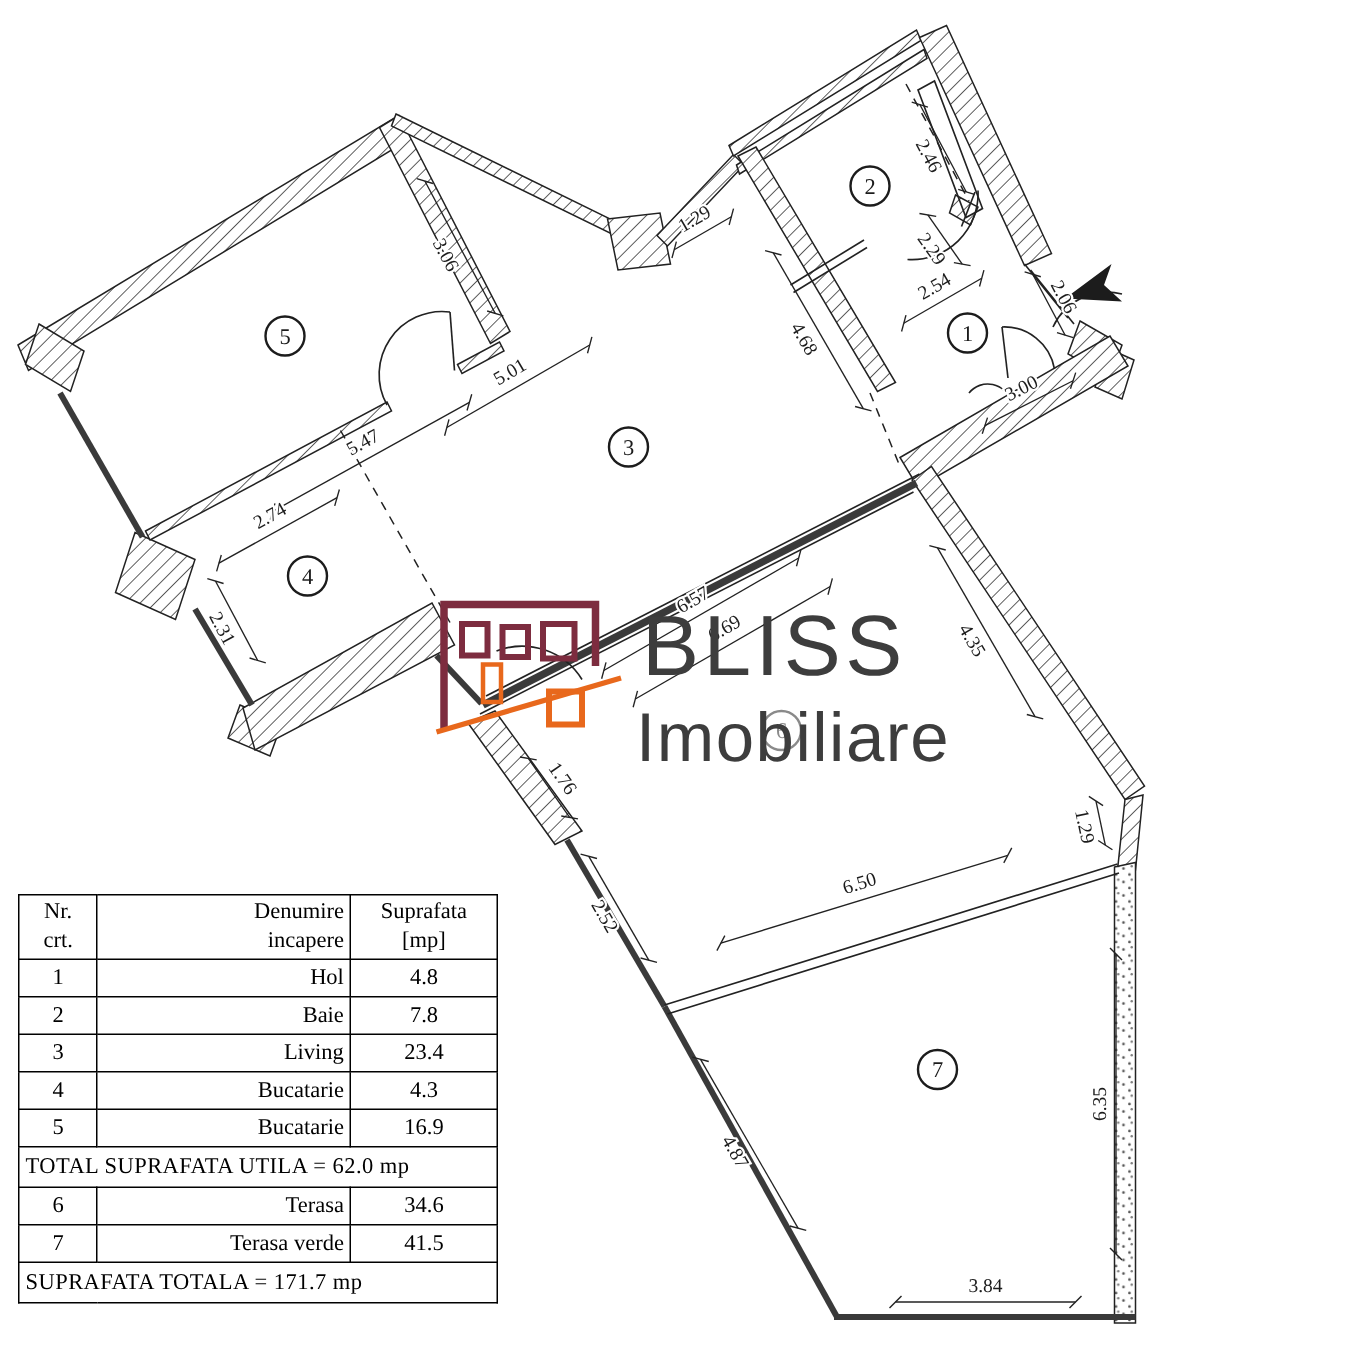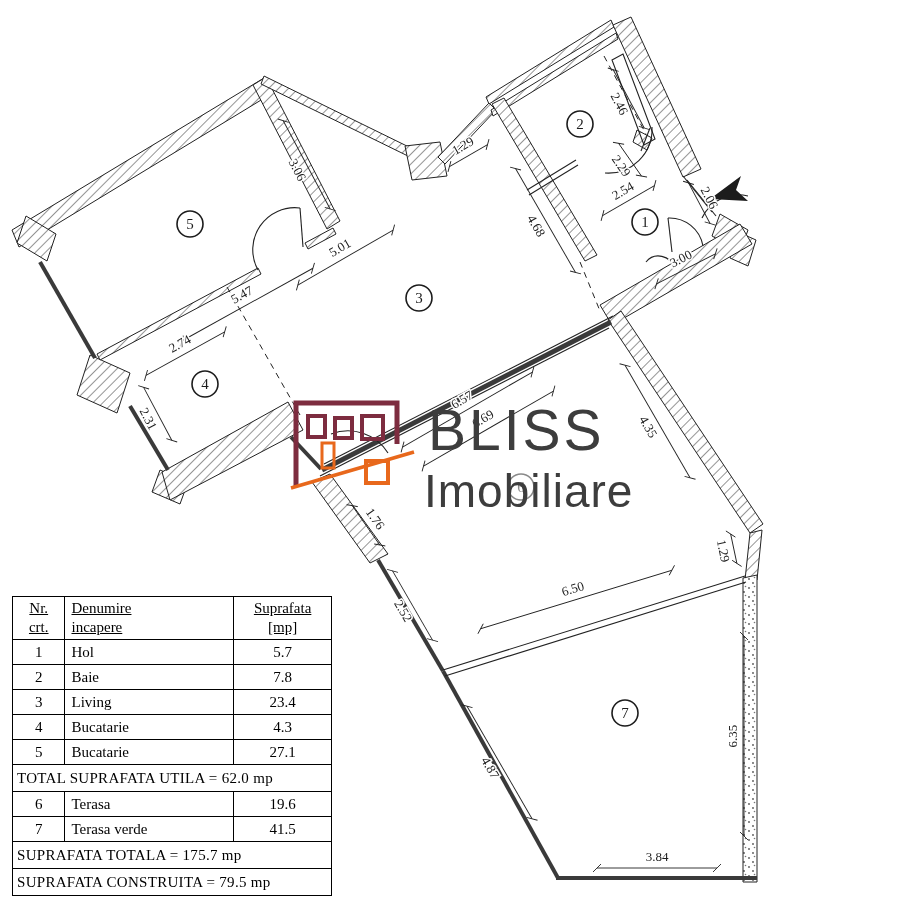--- a/index.html
+++ b/index.html
@@ -15,23 +15,23 @@
   .arc{stroke:#222;stroke-width:1.1;fill:none;}
   .dimtext{font-family:"Liberation Serif", serif;font-size:13px;fill:#1c1c1c;
            text-anchor:middle;paint-order:stroke;stroke:#fff;stroke-width:3px;}
   .dimline{stroke:#222;stroke-width:0.9;}
   .roomnum{font-family:"Liberation Serif", serif;font-size:15px;fill:#1c1c1c;text-anchor:middle;}
   .logo-big{font-family:"Liberation Sans", sans-serif;font-size:57px;letter-spacing:3px;fill:#3d3d3d;}
   .logo-small{font-family:"Liberation Sans", sans-serif;font-size:46px;letter-spacing:1px;fill:#3d3d3d;}
   #area-table{position:absolute;left:12px;top:596px;width:320px;border-collapse:collapse;
               font-family:"Liberation Serif", serif;font-size:15px;color:#000;}
   #area-table td{border:1.6px solid #000;padding:1px 4px;height:22px;}
-  #area-table td.hdr{white-space:pre-line;text-align:center;line-height:1.25;height:40px;text-decoration:underline;}
+  #area-table td.hdr{white-space:pre-line;text-align:center;line-height:1.25;height:40px;}
   #area-table td.nr{width:46px;text-align:center;}
-  #area-table td.nm{width:168px;text-align:left;padding-left:6px;}
+  #area-table td.nm{width:168px;text-align:right;padding-left:6px;}
   #area-table td.ar{width:92px;text-align:center;border-radius:20px;}
   #area-table td.tot{text-align:left;height:24px;letter-spacing:0.3px;}
 </style>
 </head>
 <body>
 
 <div id="stage">
 
 <svg width="898" height="900" viewBox="0 0 898 900">
   <defs>
@@ -300,57 +300,54 @@
       <td class="hdr nr">Nr.
 crt.</td>
       <td class="hdr nm">Denumire
 incapere</td>
       <td class="hdr ar">Suprafata
 [mp]</td>
     </tr>
   <tr>
           <td class="nr">1</td>
           <td class="nm">Hol</td>
-          <td class="ar">5.7</td>
+          <td class="ar">4.8</td>
         </tr>
         <tr>
           <td class="nr">2</td>
           <td class="nm">Baie</td>
           <td class="ar">7.8</td>
         </tr>
         <tr>
           <td class="nr">3</td>
           <td class="nm">Living</td>
           <td class="ar">23.4</td>
         </tr>
         <tr>
           <td class="nr">4</td>
           <td class="nm">Bucatarie</td>
           <td class="ar">4.3</td>
         </tr>
         <tr>
           <td class="nr">5</td>
           <td class="nm">Bucatarie</td>
-          <td class="ar">27.1</td>
+          <td class="ar">16.9</td>
         </tr>
         <tr>
           <td class="tot" colspan="3">TOTAL SUPRAFATA UTILA = 62.0 mp</td>
         </tr>
         <tr>
           <td class="nr">6</td>
           <td class="nm">Terasa</td>
-          <td class="ar">19.6</td>
+          <td class="ar">34.6</td>
         </tr>
         <tr>
           <td class="nr">7</td>
           <td class="nm">Terasa verde</td>
           <td class="ar">41.5</td>
         </tr>
         <tr>
-          <td class="tot" colspan="3">SUPRAFATA TOTALA = 175.7 mp</td>
-        </tr>
-        <tr>
-          <td class="tot" colspan="3">SUPRAFATA CONSTRUITA = 79.5 mp</td>
+          <td class="tot" colspan="3">SUPRAFATA TOTALA = 171.7 mp</td>
         </tr>
       </tbody>
 </table>
 
 </div>
 
 </body></html>

